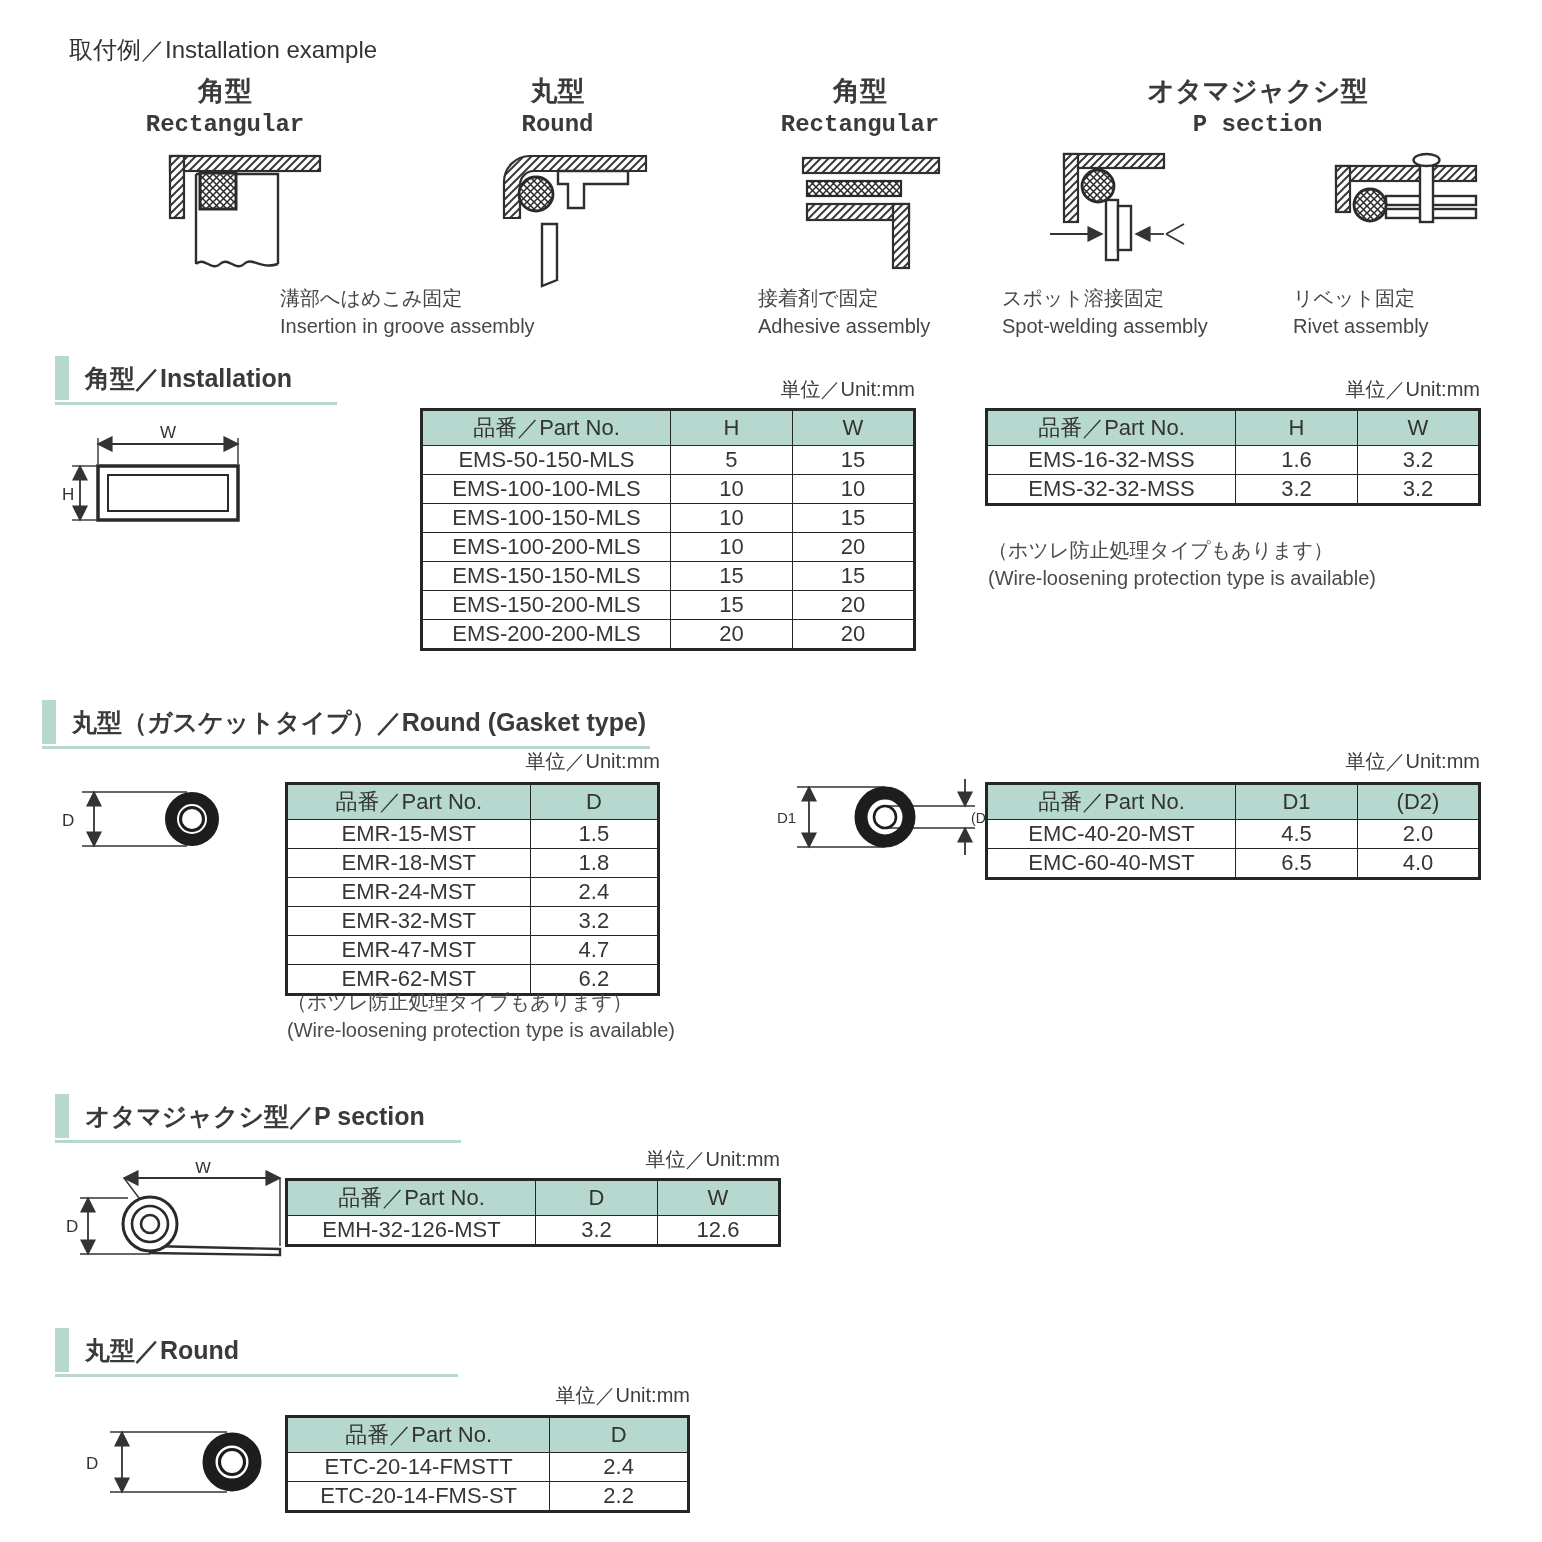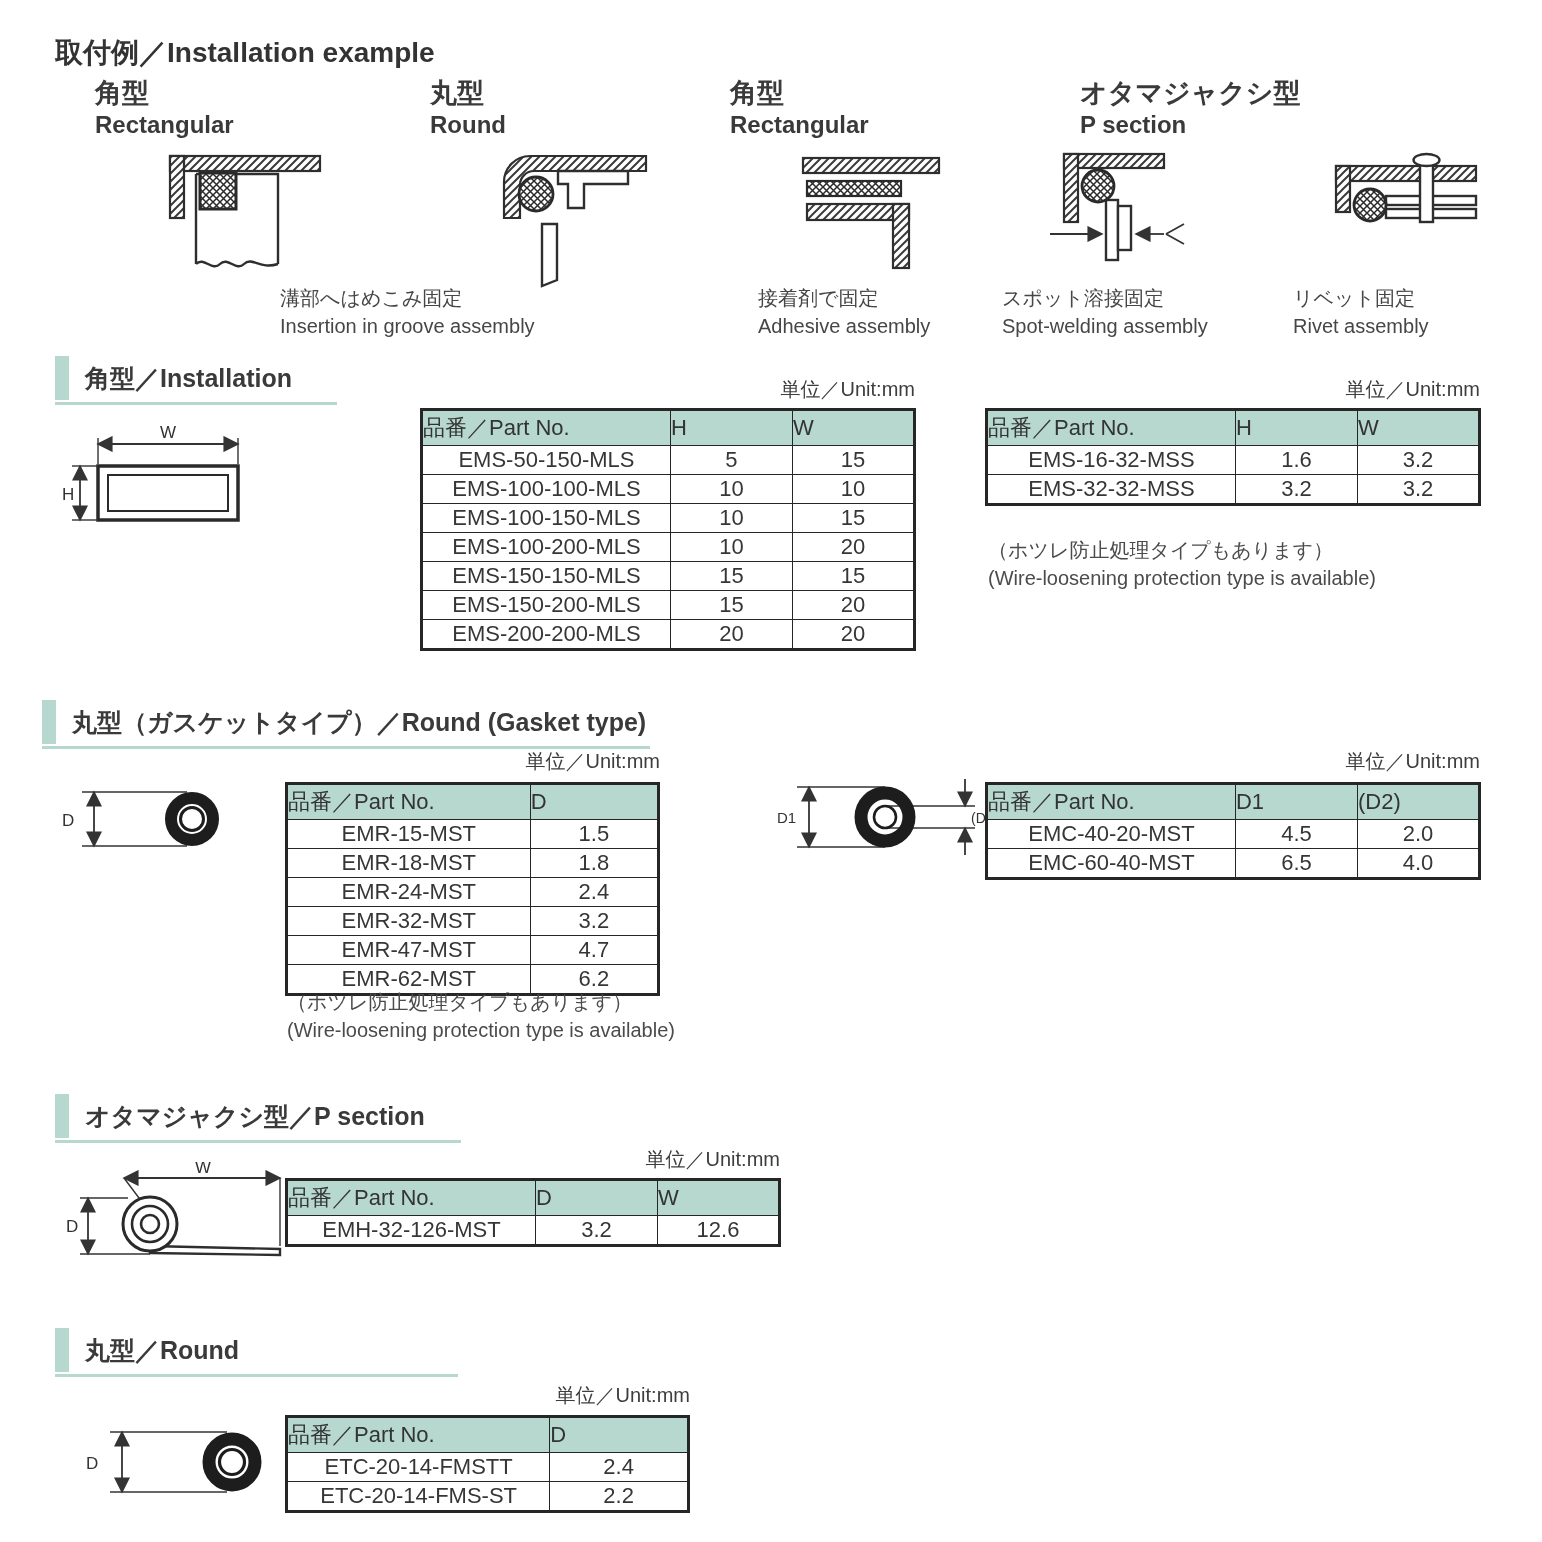--- a/index.html
+++ b/index.html
@@ -1,31 +1,31 @@
 <!DOCTYPE html>
 <html><head>
 <meta charset="utf-8">
 <style>
   html,body{margin:0;padding:0;background:#ffffff;}
   #page{position:relative;width:1542px;height:1542px;background:#ffffff;overflow:hidden;
         font-family:"Liberation Sans","DejaVu Sans",sans-serif;color:#3a3a3a;}
   .abs{position:absolute;}
-  .page-title{font-size:28px;font-weight:bold;color:#333;}
-  .col-head{text-align:left;line-height:31px;}
+  .page-title{font-size:24px;font-weight:normal;color:#333;margin-left:14px;}
+  .col-head{text-align:center;line-height:31px;font-family:Liberation Mono, monospace;}
   .col-head .jp{display:block;font-size:27px;font-weight:bold;}
   .col-head .en{display:block;font-size:24px;font-weight:bold;}
   .cap{font-size:20px;color:#464646;line-height:28px;}
   .cap span{display:block;}
   .sec-head{border-bottom:3px solid #b7d8ce;height:46px;}
   .sec-head .bar{position:absolute;left:0;top:0;width:14px;height:44px;background:#b7d8ce;}
   .sec-head .sec-title{position:absolute;left:30px;top:6px;font-size:25px;font-weight:bold;white-space:nowrap;}
   .unit{width:300px;text-align:right;font-size:20px;color:#3d3d3d;}
   table.spec{border-collapse:collapse;border:3px solid #262626;table-layout:fixed;background:#fff;}
   table.spec th{background:#b7d8ce;font-weight:normal;font-size:22px;height:29px;padding:2px 0;
-                border:1.5px solid #262626;text-align:left;color:#333;}
+                border:1.5px solid #262626;text-align:center;color:#333;}
   table.spec td{font-size:22px;height:25px;padding:1px 0;border:1.5px solid #262626;
                 text-align:center;color:#363636;}
   .notes{font-size:20px;color:#4b4b4b;line-height:28px;}
   .notes span{display:block;}
   .ol{fill:#ffffff;stroke:#2e2e2e;stroke-width:2.4;}
   .dim{stroke:#333;stroke-width:1.8;fill:none;}
   .tick{stroke:#333;stroke-width:1.4;fill:none;}
   .dlabel{font-size:17px;fill:#333;}
 </style>
 </head>

